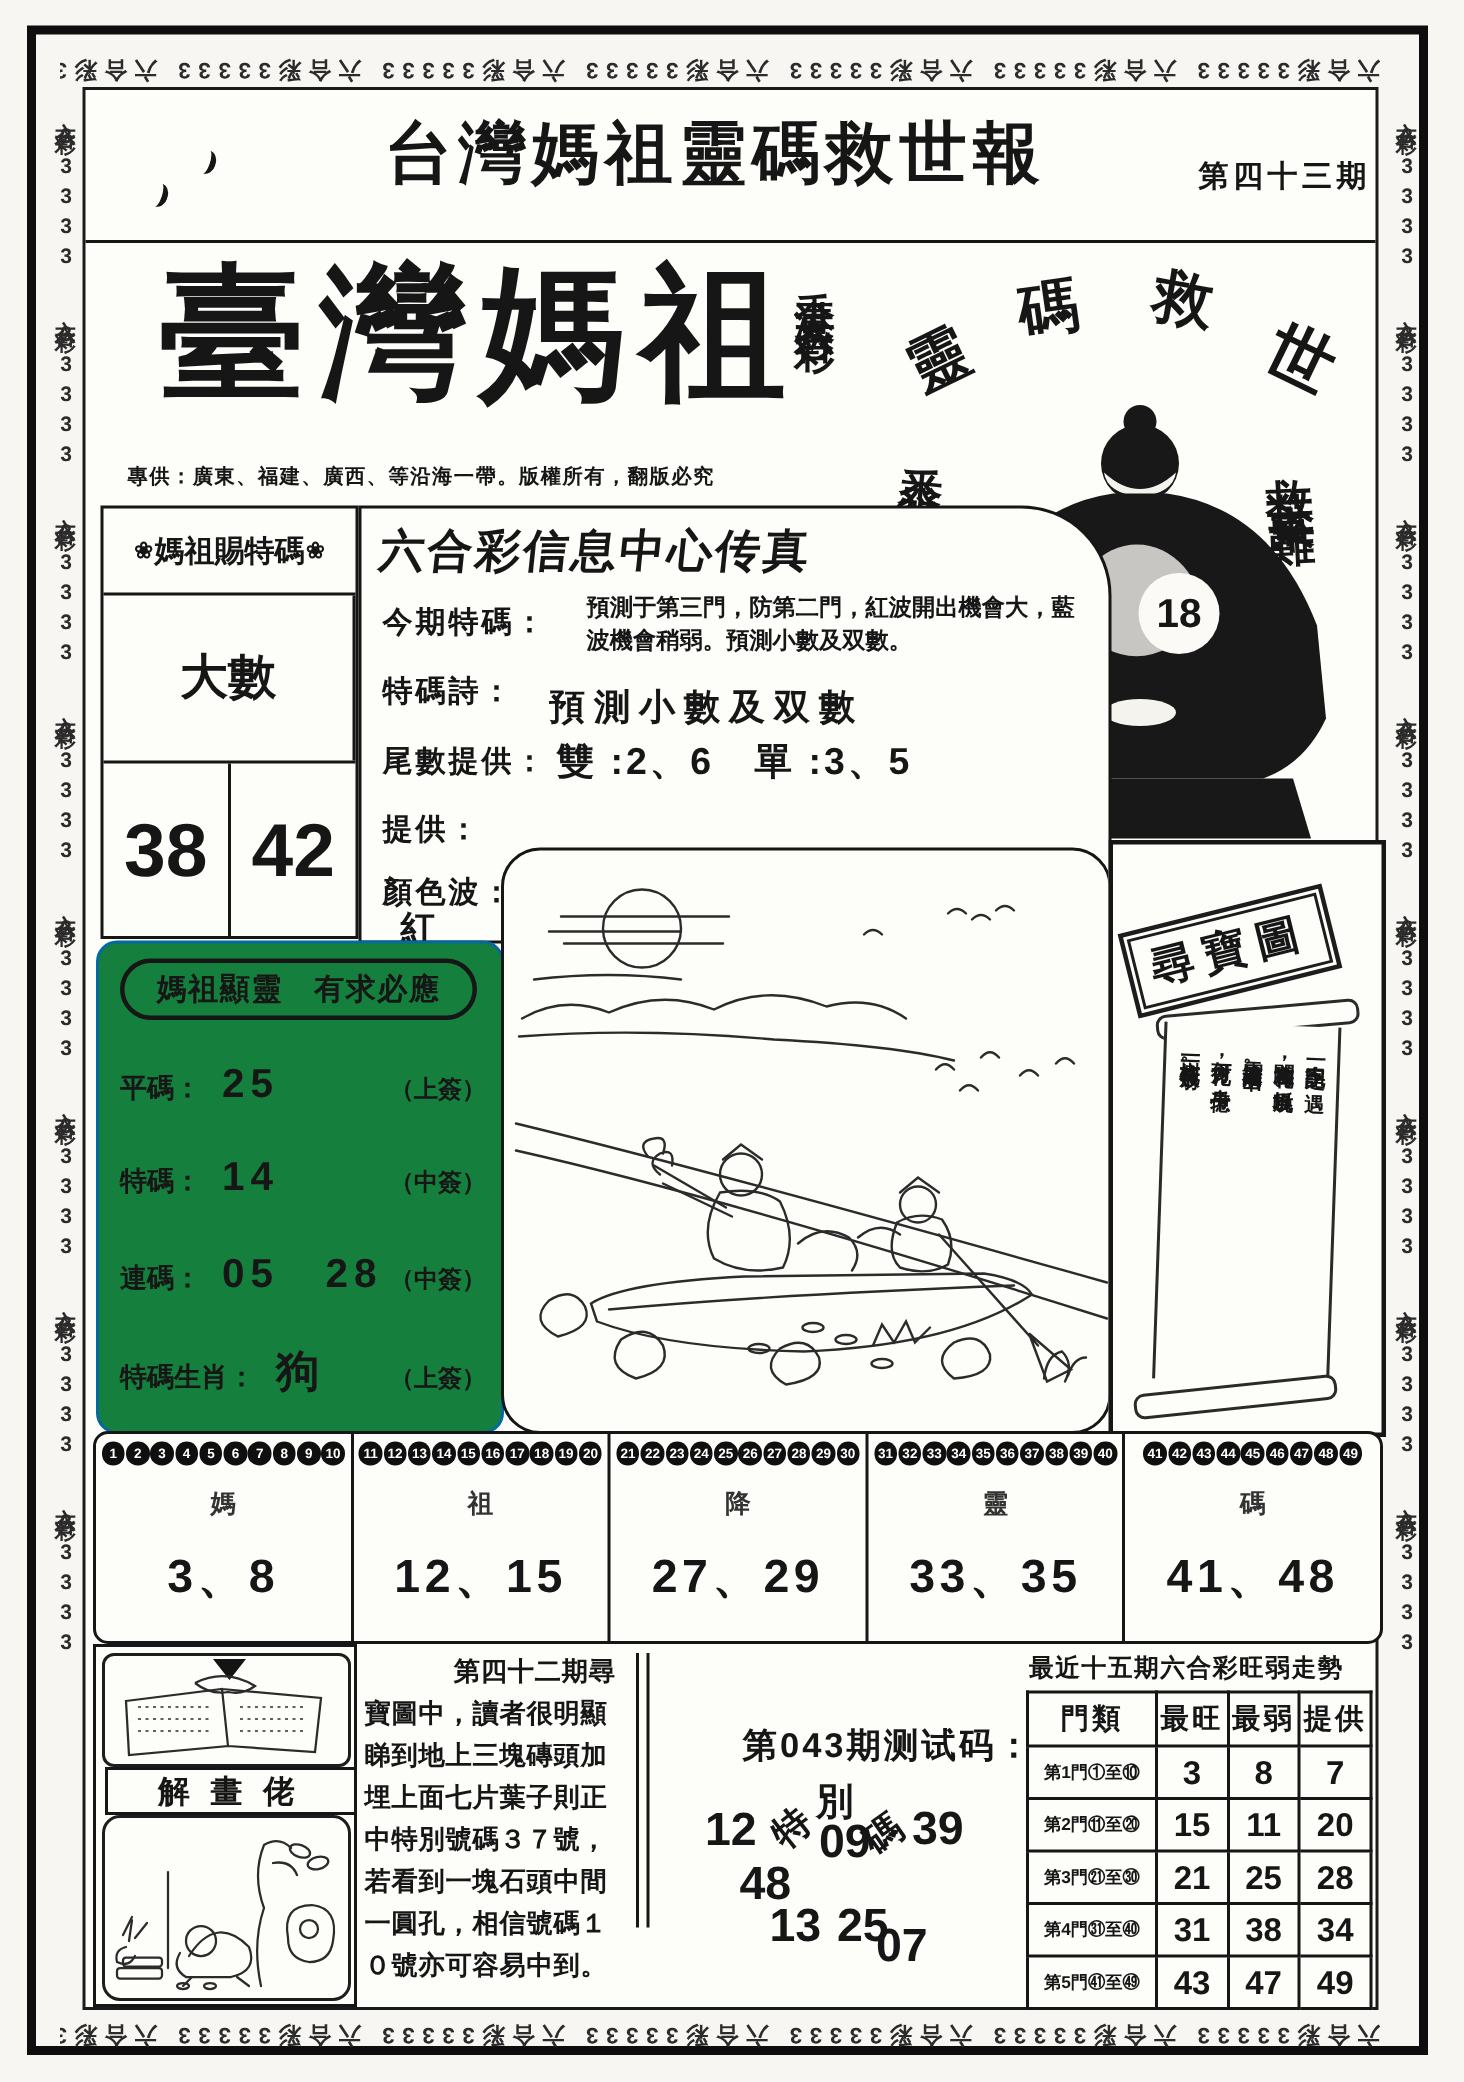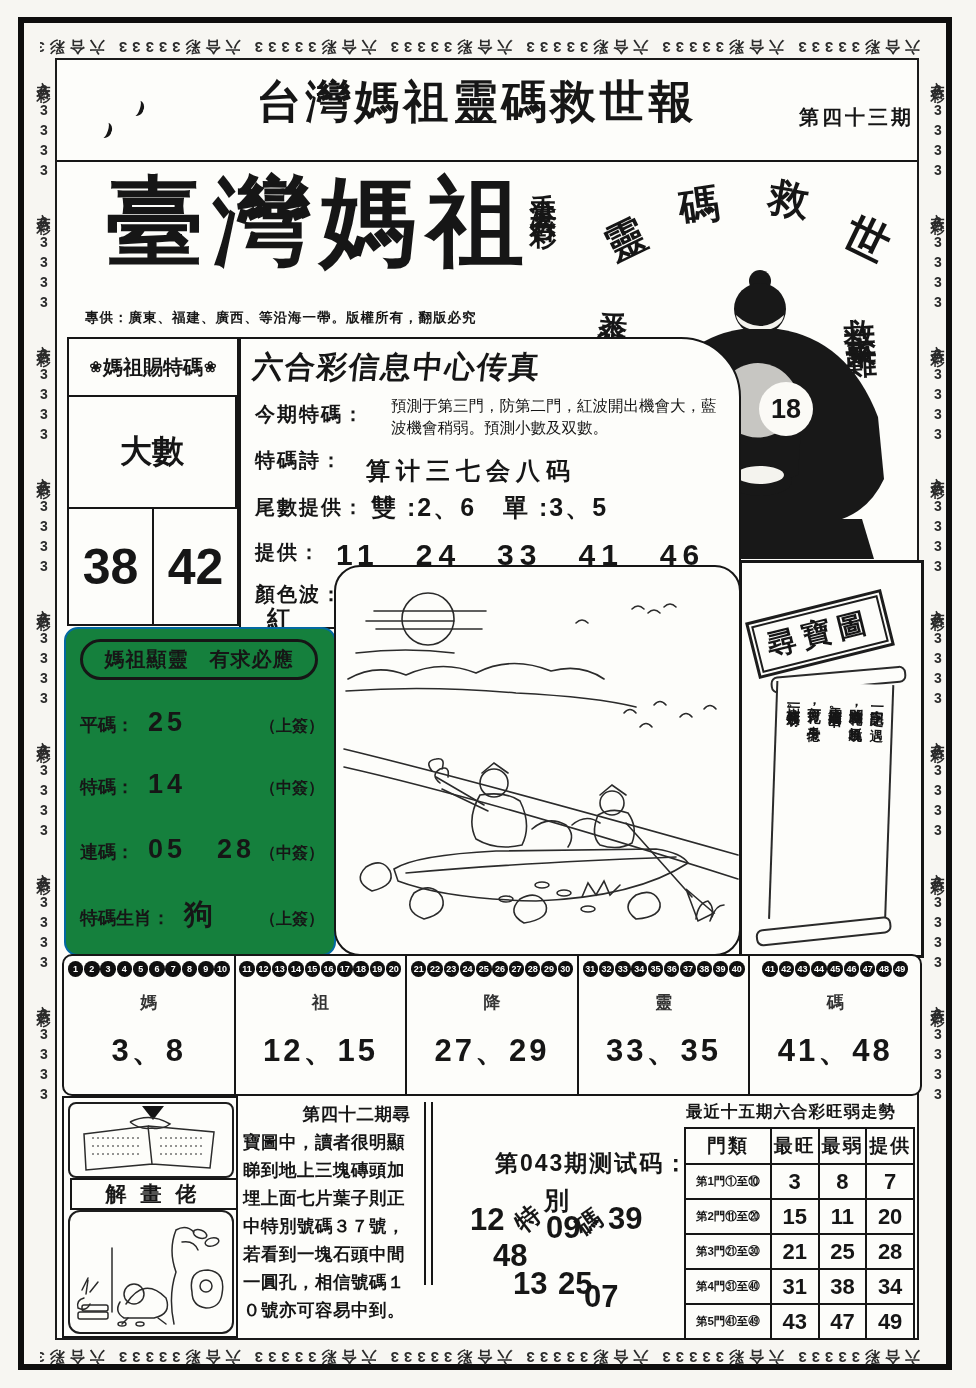--- a/index.html
+++ b/index.html
@@ -47,21 +47,21 @@
   .sp-grid{display:flex;height:110px;border-bottom:2px solid #161616;}
   .sp-grid.vals{height:115px;border-bottom:none;}
   .sp-cell{flex:1;display:flex;align-items:center;justify-content:center;font-weight:900;}
   .sp-cell:first-child{border-right:2px solid #161616;}
   .sp-grid.heads .sp-cell{font-size:32px;}
   .sp-grid.vals .sp-cell{font-size:50px;font-family:"Liberation Sans",sans-serif;}
   
   #info-panel{left:182px;top:277px;width:498px;height:288px;border:2px solid #161616;border-top-right-radius:60px;background:#fdfdfa;}
   #info-title{left:12px;top:8px;font-size:30px;font-weight:900;transform:skewX(-6deg);letter-spacing:2px;}
   .info-label{font-size:20px;font-weight:800;letter-spacing:2px;}
-  #il-0{left:14px;top:62px;} #it-0{left:150px;top:56px;width:336px;font-size:15.5px;font-weight:400;line-height:1.45;}
+  #il-0{left:14px;top:62px;} #it-0{left:150px;top:56px;width:336px;font-size:15.5px;font-weight:700;line-height:1.45;}
   #il-1{left:14px;top:108px;} #it-1{left:125px;top:116px;font-size:24px;font-weight:800;letter-spacing:6px;}
   #il-2{left:14px;top:155px;} #it-2{left:130px;top:152px;font-size:25px;font-weight:600;letter-spacing:2px;}
   #il-3{left:14px;top:200px;} #it-3{left:95px;top:196px;font-size:30px;font-weight:600;letter-spacing:6px;}
   #il-4{left:14px;top:242px;} #it-4{left:26px;top:264px;font-size:24px;font-weight:900;}
   
   #manifest-box{left:7px;top:567px;width:268px;height:325px;border:2px solid #0369a1;border-radius:14px;background:#15803d;}
   #manifest-title{left:14px;top:10px;width:232px;border:3px solid #161616;border-radius:26px;text-align:center;font-size:20px;font-weight:900;padding:4px 0;letter-spacing:1px;}
   .man-row{left:14px;width:244px;display:flex;align-items:baseline;}
   .man-label{font-size:18px;font-weight:800;}
   .man-value{font-size:27px;font-weight:600;margin-left:14px;letter-spacing:4px;}
@@ -170,25 +170,24 @@
         <div class="sp-cell">38</div>
         <div class="sp-cell">42</div>
       </div>
     </div>
 
     <div class="abs" id="info-panel">
       <div class="abs" id="info-title">六合彩信息中心传真</div>
       <div class="abs info-label" id="il-0">今期特碼：</div>
       <div class="abs" id="it-0">預測于第三門，防第二門，紅波開出機會大，藍波機會稍弱。預測小數及双數。</div>
       <div class="abs info-label" id="il-1">特碼詩：</div>
-      <div class="abs" id="it-1">算计三七会八码</div>
+      <div class="abs" id="it-1">預測小數及双數</div>
       <div class="abs info-label" id="il-2">尾數提供：</div>
       <div class="abs" id="it-2">雙 :2、6　單 :3、5</div>
       <div class="abs info-label" id="il-3">提供：</div>
-      <div class="abs" id="it-3">11　24　33　41　46</div>
       <div class="abs info-label" id="il-4">顏色波：</div>
       <div class="abs" id="it-4">紅</div>
     </div>
 
     <div class="abs" id="manifest-box">
       <div class="abs" id="manifest-title">媽祖顯靈　有求必應</div>
       <div class="abs man-row" id="man-r0">
         <span class="man-label">平碼：</span>
         <span class="man-value">25</span>
         <span class="man-sign">（上簽）</span>

